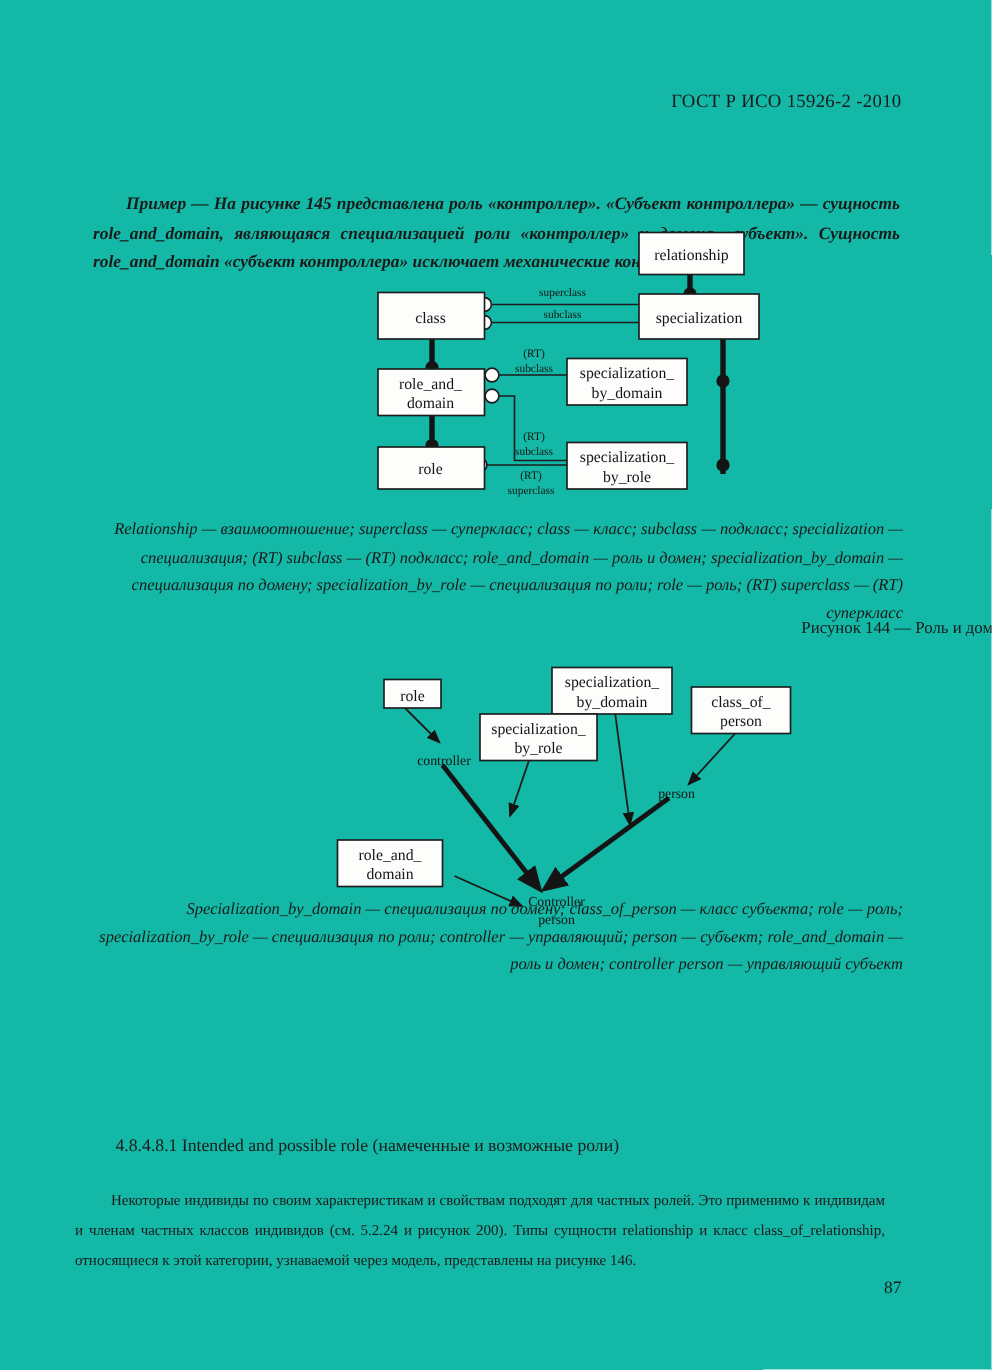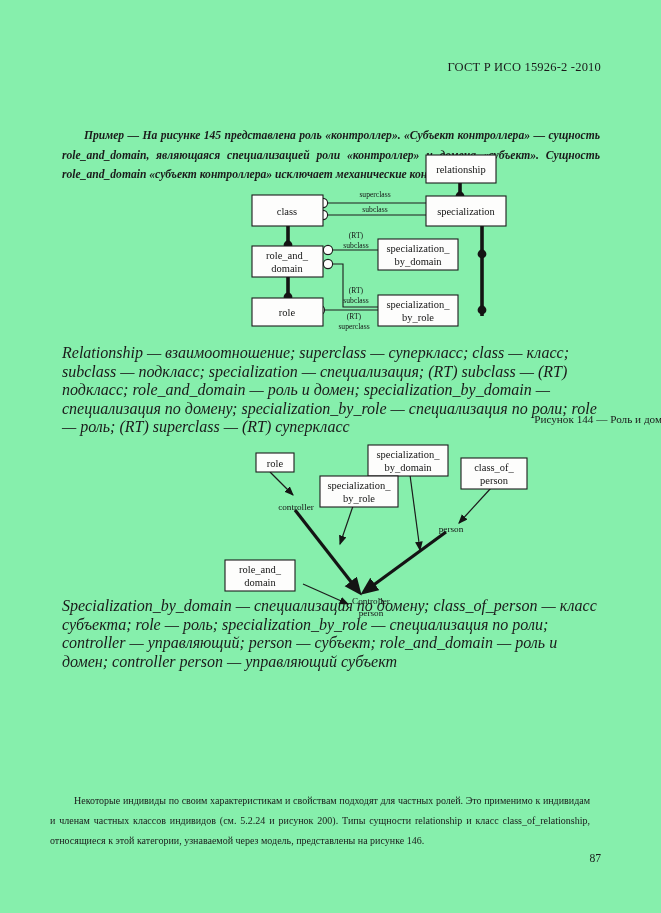--- a/index.html
+++ b/index.html
@@ -11,21 +11,21 @@
     width: 661px;
     height: 913px;
     position: relative;
     font-family: "Liberation Serif", "DejaVu Serif", serif;
     color: #1a1a1a;
     overflow: hidden;
   }
   .page {
     position: absolute;
     inset: 0;
-    background: #86efac;
+    background: #14b8a6;
   }
 
   
   .doc-header {
     position: absolute;
     top: 60px;
     right: 60px;
     font-size: 12.5px;
     letter-spacing: 0.2px;
     white-space: nowrap;
@@ -86,23 +86,23 @@
   .arrowthick { stroke:#141414; stroke-width:3.2; fill:none; }
   .dotfill { fill:#141414; }
   .circopen { fill:#fdfdfc; stroke:#1c1c1c; stroke-width:1.1; }
 
   
   .legend {
     position: absolute;
     left: 62px;
     width: 540px;
     font-style: italic;
-    font-size: 16px;
+    font-size: 11px;
     line-height: 18.5px;
-    text-align: left;
+    text-align: right;
   }
   #legend-144 { top: 344px; }
   #legend-145 { top: 597px; }
 
   .figcaption {
     position: absolute;
     width: 661px;
     left: 0;
     text-align: right;
     font-size: 11.2px;
@@ -266,18 +266,19 @@
 
       <text class="nodelabel" x="248" y="70">controller</text>
       <text class="nodelabel" x="403" y="92">person</text>
       <text class="nodelabel" x="323" y="164">Controller</text>
       <text class="nodelabel" x="323" y="176">person</text>
     </svg>
   </div>
 
   <div class="legend" id="legend-145">Specialization_by_domain — специализация по домену; class_of_person — класс субъекта; role — роль; specialization_by_role — специализация по роли; controller — управляющий; person — субъект; role_and_domain — роль и домен; controller person — управляющий субъект</div>
 
+  <div class="clause">4.8.4.8.1 Intended and possible role (намеченные и возможные роли)</div>
 
   <div class="body-par"><span class="indent"></span><span>Некоторые индивиды по своим характеристикам и свойствам подходят для частных ролей. Это применимо к индивидам и членам частных классов индивидов (см. 5.2.24 и рисунок 200). Типы сущности relationship и класс class_of_relationship, относящиеся к этой категории, узнаваемой через модель, представлены на рисунке 146.</span></div>
 
   <div class="page-number">87</div>
 
 </div>
 
 </body></html>

